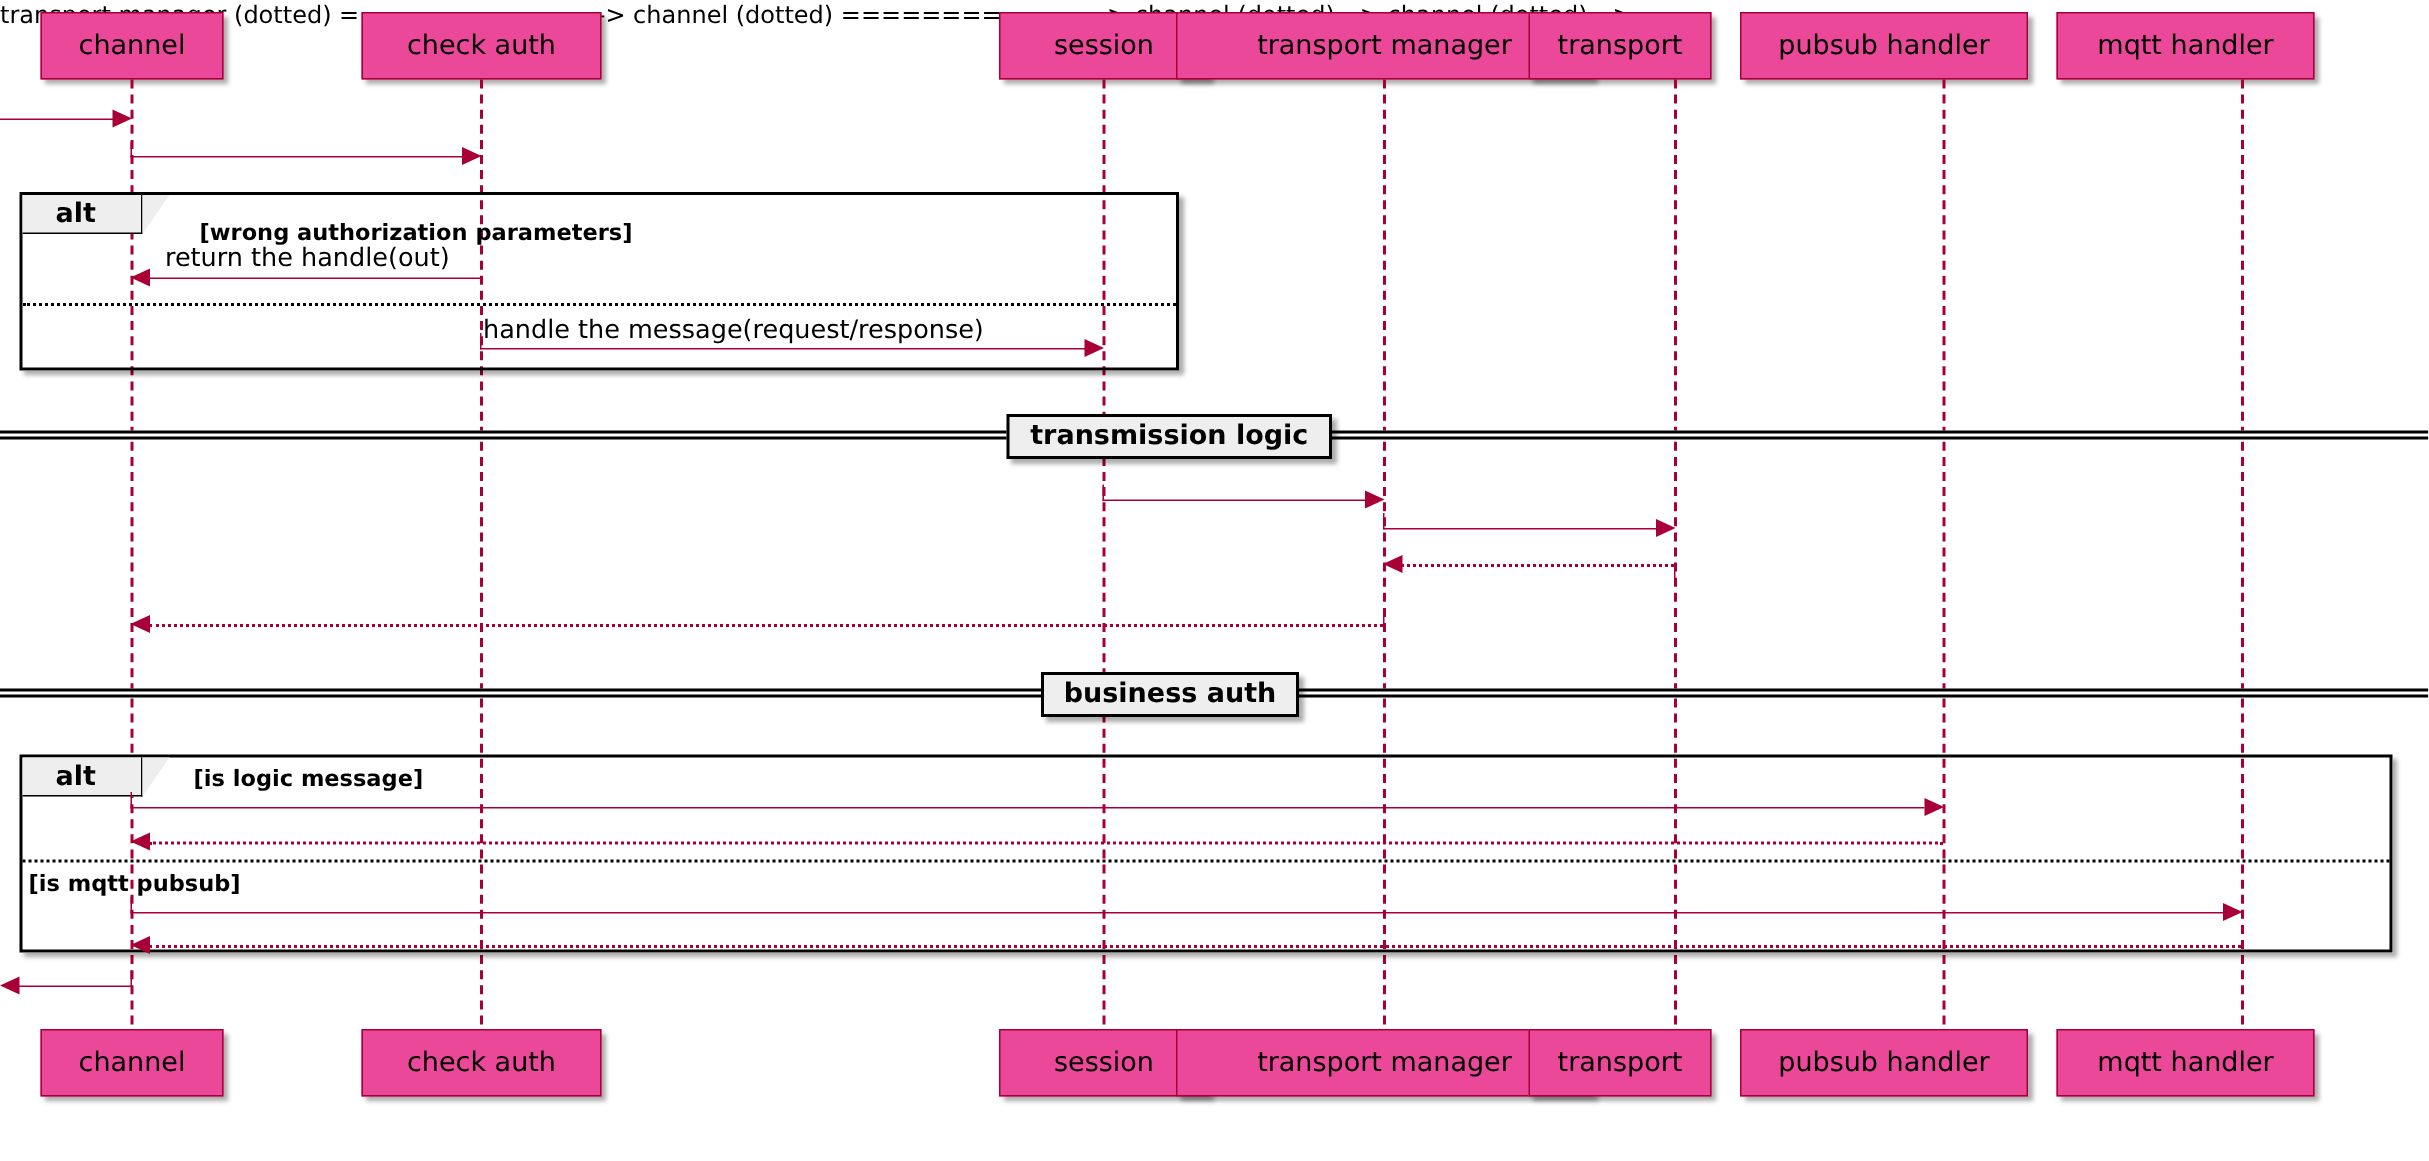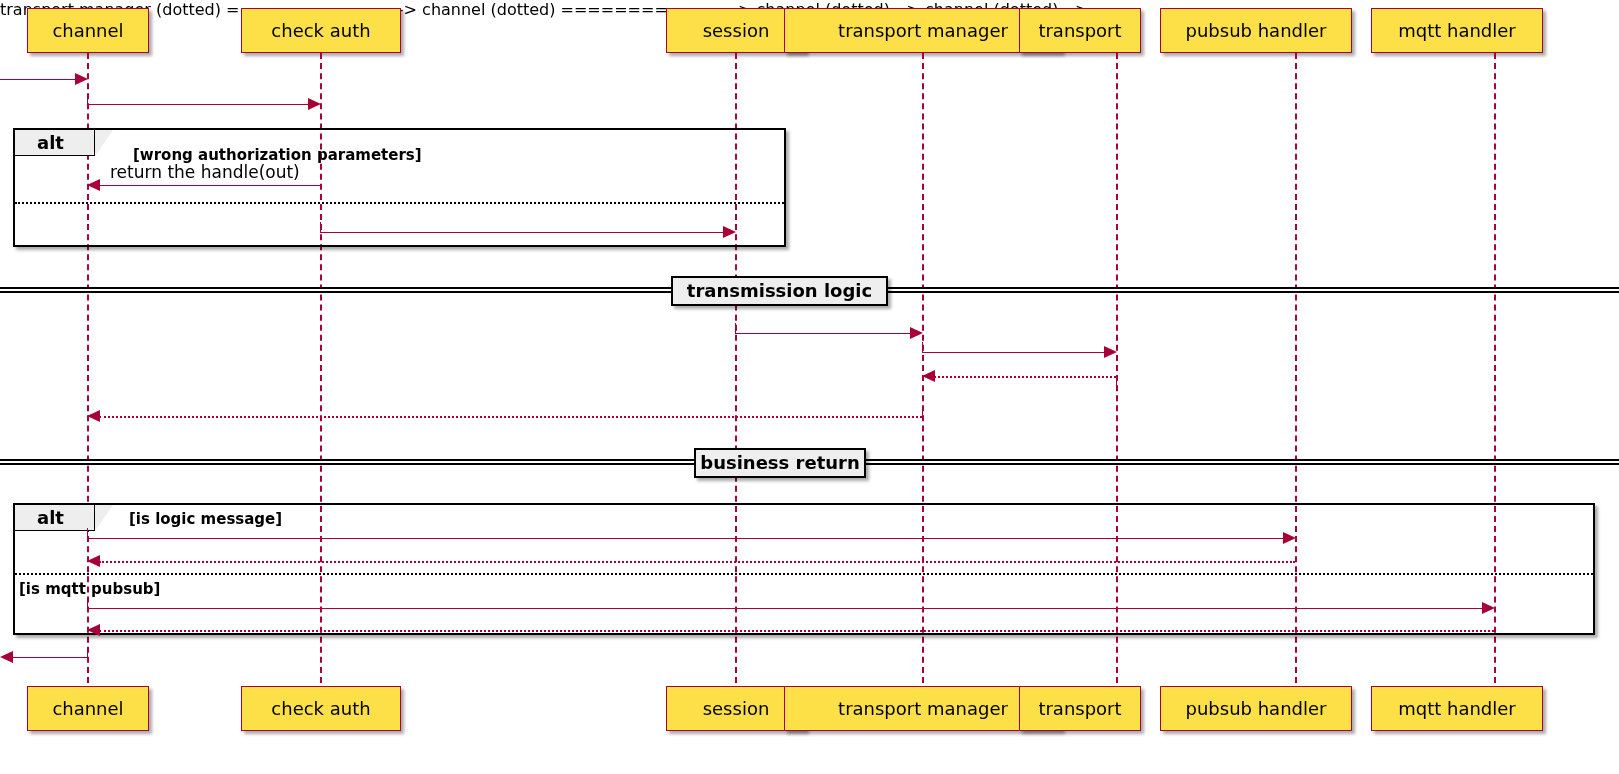--- a/index.html
+++ b/index.html
@@ -3,21 +3,21 @@
 <meta charset="utf-8">
 <style>
   html,body{margin:0;padding:0;background:#ffffff;}
   body{font-family:"DejaVu Sans","Liberation Sans",sans-serif;}
   #canvas{position:relative;width:1619px;height:774px;background:#ffffff;overflow:hidden;}
 
   
   .participant{
     position:absolute;
     box-sizing:border-box;
-    background:#fde047;
+    background:#ec4899;
     border:1.5px solid #A80036;
     color:#000000;
     font-size:18px;
     line-height:1;
     display:flex;
     align-items:center;
     justify-content:center;
     white-space:nowrap;
     box-shadow:3px 3px 3px rgba(0,0,0,0.33);
   }
@@ -187,20 +187,23 @@
   <div class="msg-label" style="left:110px;top:164px;">
     <span>return the handle(out)</span>
   </div>
   <div class="msg-line" style="left:99px;top:185px;width:221px;"></div>
   <div class="arrowhead left" style="left:87px;top:179px;"></div>
 
   
   <div class="group-divider" style="left:15px;top:202px;width:769px;"></div>
 
   
+  <div class="msg-label" style="left:322px;top:212px;">
+    <span>handle the message(request/response)</span>
+  </div>
   <div class="msg-stub" style="left:320px;top:222px;height:11px;"></div>
   <div class="msg-line" style="left:320px;top:232px;width:404px;"></div>
   <div class="arrowhead right" style="left:723px;top:226px;"></div>
 
   
   <div class="sep-rail" style="left:0px;top:287px;width:1619px;"></div>
   <div class="sep-box" style="left:671px;top:276px;width:217px;height:30px;">
     <span>transmission logic</span>
   </div>
 
@@ -220,21 +223,21 @@
   <div class="arrowhead left" style="left:922px;top:370px;"></div>
 
    channel (dotted) ============ --&gt;
   <div class="msg-line dotted" style="left:99px;top:416px;width:823px;"></div>
   <div class="msg-stub" style="left:922px;top:406px;height:11px;"></div>
   <div class="arrowhead left" style="left:87px;top:410px;"></div>
 
   
   <div class="sep-rail" style="left:0px;top:459px;width:1619px;"></div>
   <div class="sep-box" style="left:694px;top:448px;width:172px;height:30px;">
-    <span>business return</span>
+    <span>business auth</span>
   </div>
 
   
   <div class="group" style="left:13px;top:503px;width:1582px;height:132px;"></div>
   <div class="group-tab" style="left:15px;top:505px;width:80px;height:26px;">
     <span>alt</span>
   </div>
   <div class="group-tab-notch" style="left:95px;top:505px;"></div>
   <div class="group-cond" style="left:129px;top:512px;">
     <span>[is logic message]</span>

